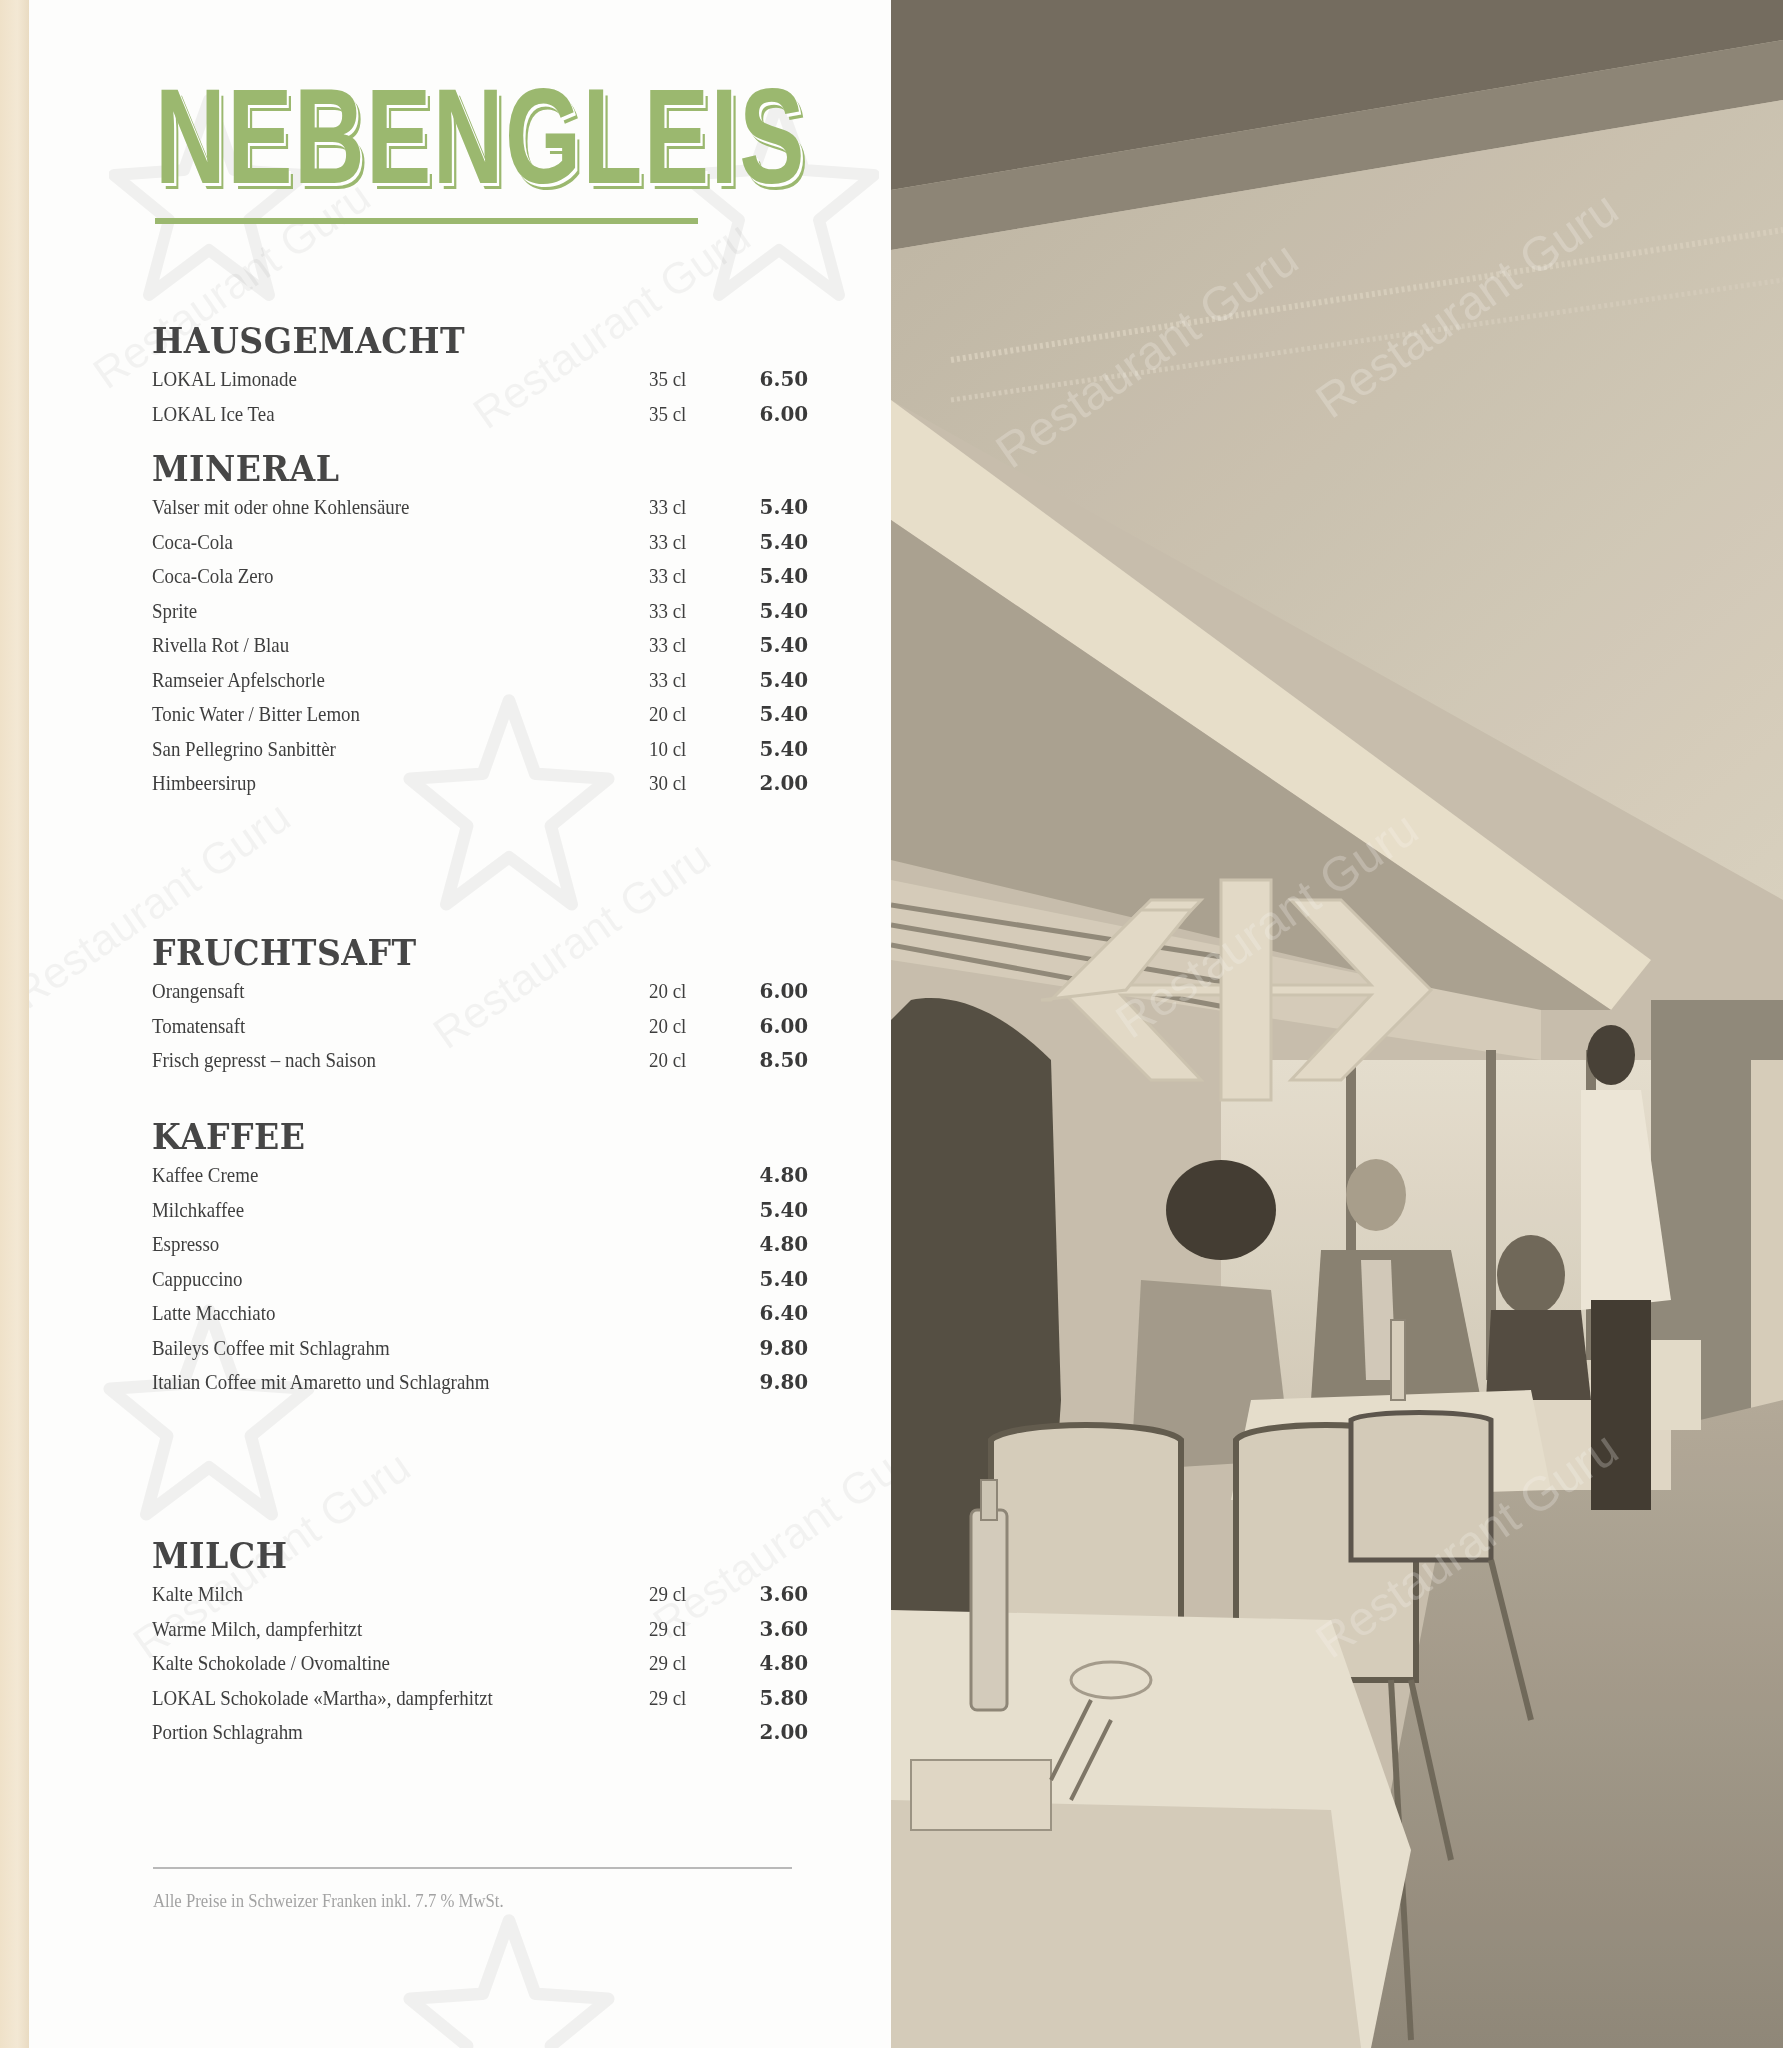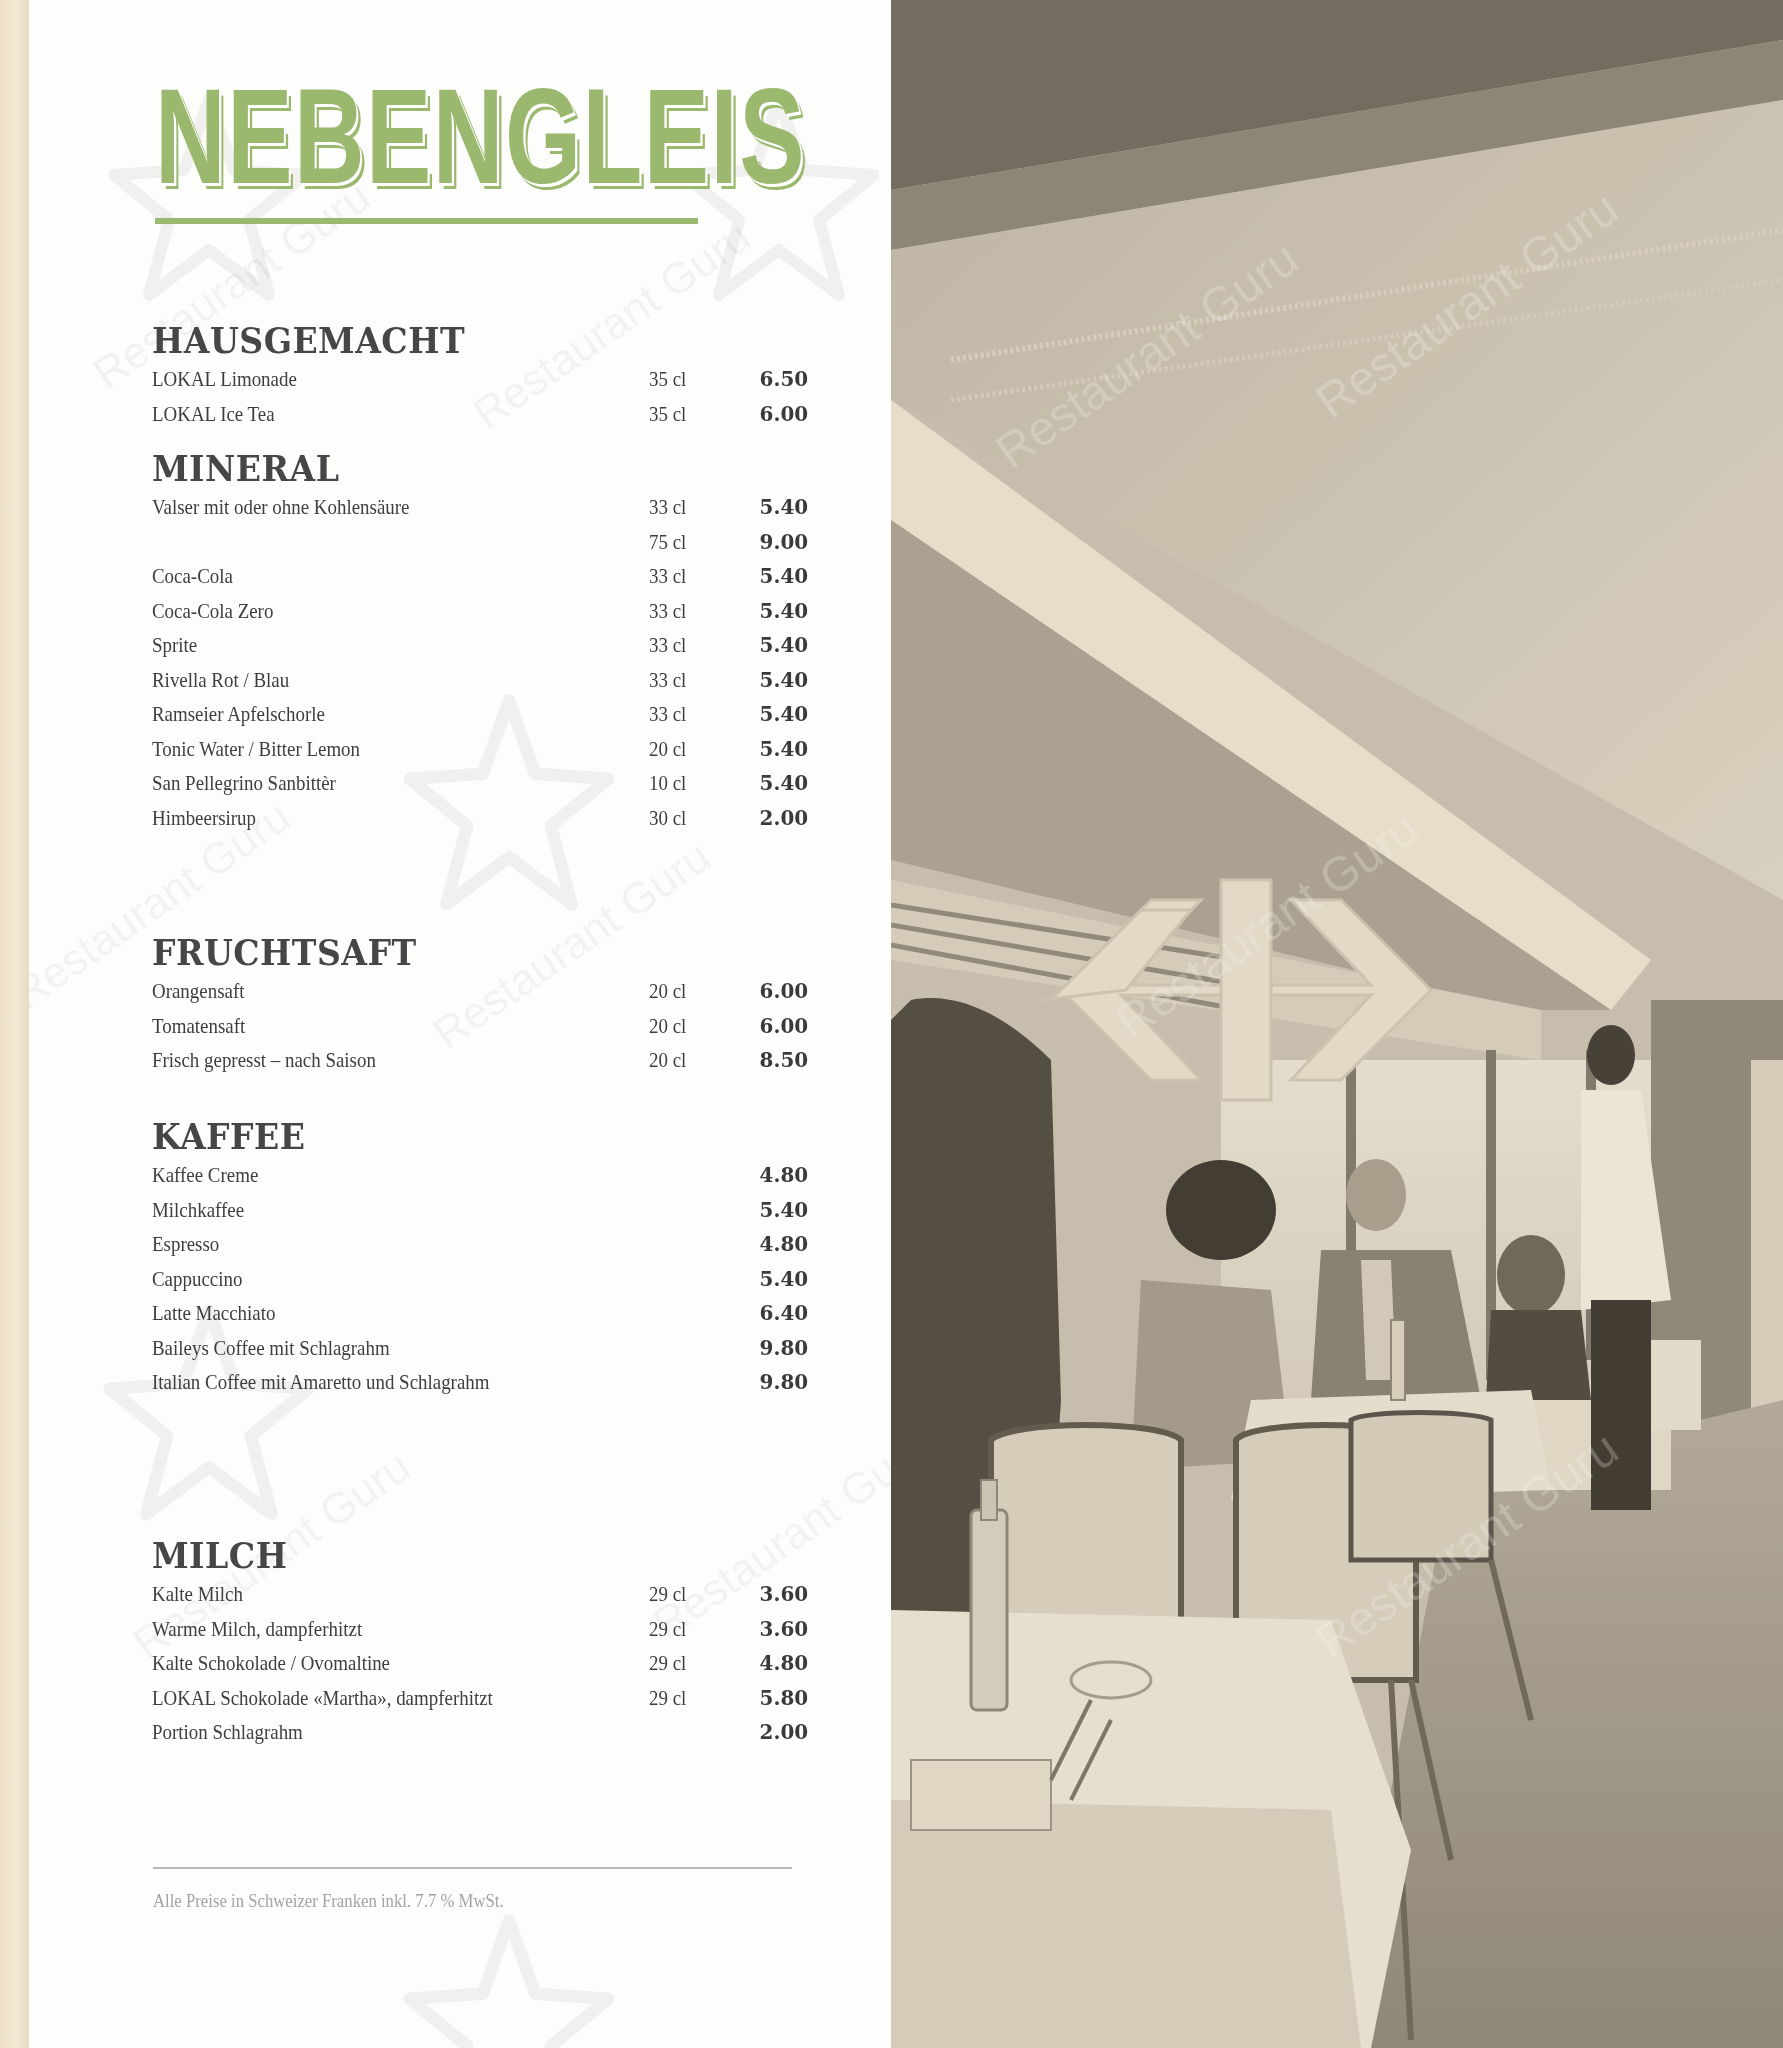--- a/index.html
+++ b/index.html
@@ -76,25 +76,20 @@
   </div>
 
   <div class="section" style="top:448px;">
     <div class="section-heading">MINERAL</div>
     <div class="row">
         <span class="name">Valser mit oder ohne Kohlensäure</span>
         <span class="size">33 cl</span>
         <span class="price">5.40</span>
       </div>
     <div class="row">
-        <span class="name"></span>
-        <span class="size">75 cl</span>
-        <span class="price">9.00</span>
-      </div>
-    <div class="row">
         <span class="name">Coca-Cola</span>
         <span class="size">33 cl</span>
         <span class="price">5.40</span>
       </div>
     <div class="row">
         <span class="name">Coca-Cola Zero</span>
         <span class="size">33 cl</span>
         <span class="price">5.40</span>
       </div>
     <div class="row">

